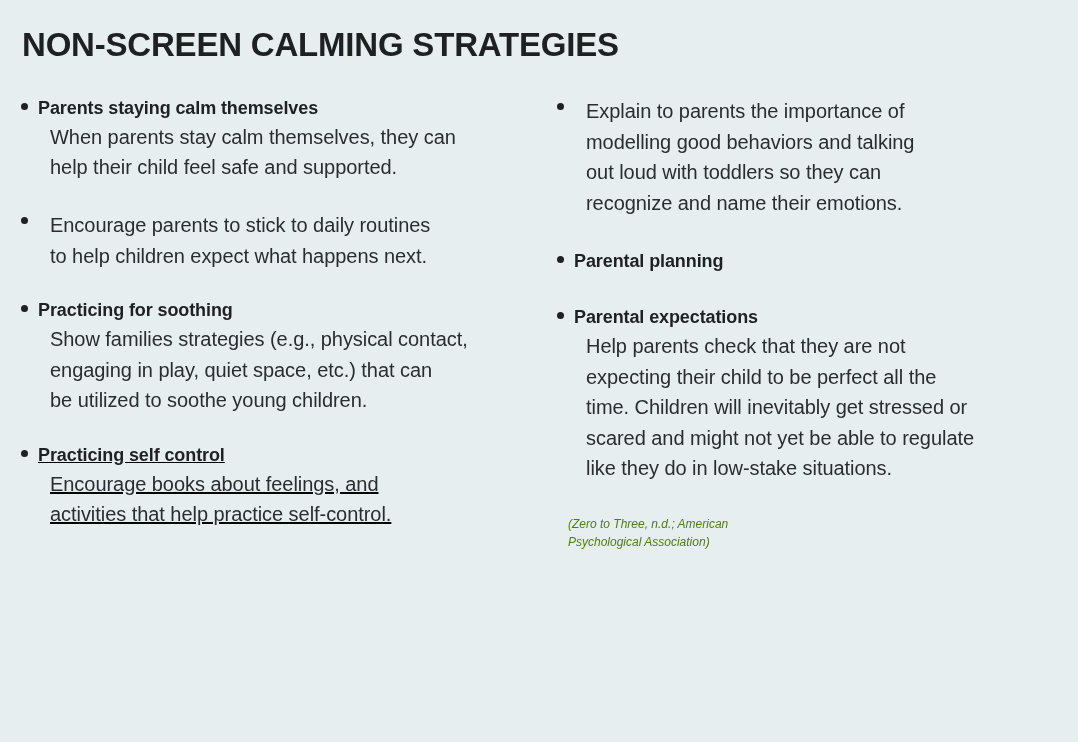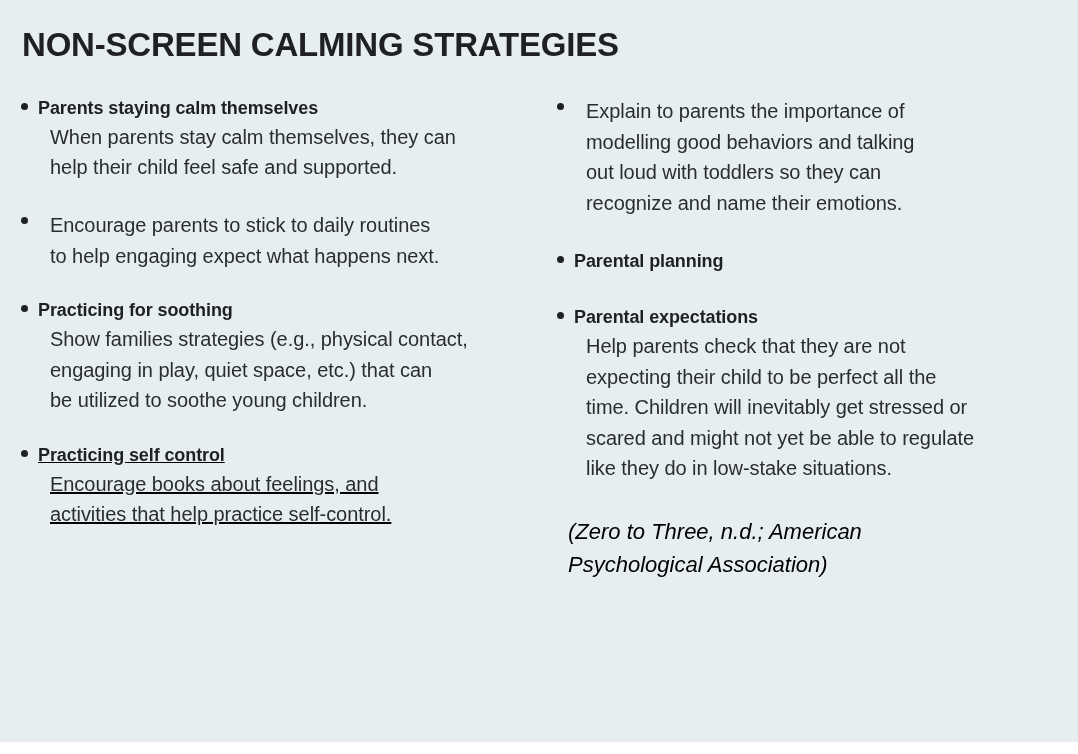--- a/index.html
+++ b/index.html
@@ -97,23 +97,23 @@
     line-height: 1.53;
     letter-spacing: -0.05px;
     color: #2a2d30;
     white-space: pre-line;
   }
   .citation {
     margin: 18px 0 0 0;
     padding-left: 12px;
     font-family: "Liberation Sans", sans-serif;
     font-style: italic;
-    font-size: 22px;
+    font-size: 12px;
     line-height: 1.5;
-    color: #000000;
+    color: #4d7c0f;
     white-space: pre-line;
   }
 </style>
 </head>
 <body>
 
 <div class="infographic-card">
 
   <h1 class="card-title">NON-SCREEN CALMING STRATEGIES</h1>
 
@@ -124,21 +124,21 @@
       <div class="strategy-item">
         <span class="bullet-dot"></span>
         <div class="strategy-heading">Parents staying calm themselves</div>
         <div class="strategy-body">When parents stay calm themselves, they can
 help their child feel safe and supported.</div>
       </div>
 
       <div class="strategy-item">
         <span class="bullet-dot"></span>
         <div class="strategy-body">Encourage parents to stick to daily routines
-to help engaging expect what happens next.</div>
+to help children expect what happens next.</div>
       </div>
 
 
       <div class="strategy-item">
         <span class="bullet-dot"></span>
         <div class="strategy-heading">Practicing for soothing</div>
         <div class="strategy-body">Show families strategies (e.g., physical contact,
 engaging in play, quiet space, etc.) that can
 be utilized to soothe young children.</div>
       </div>

